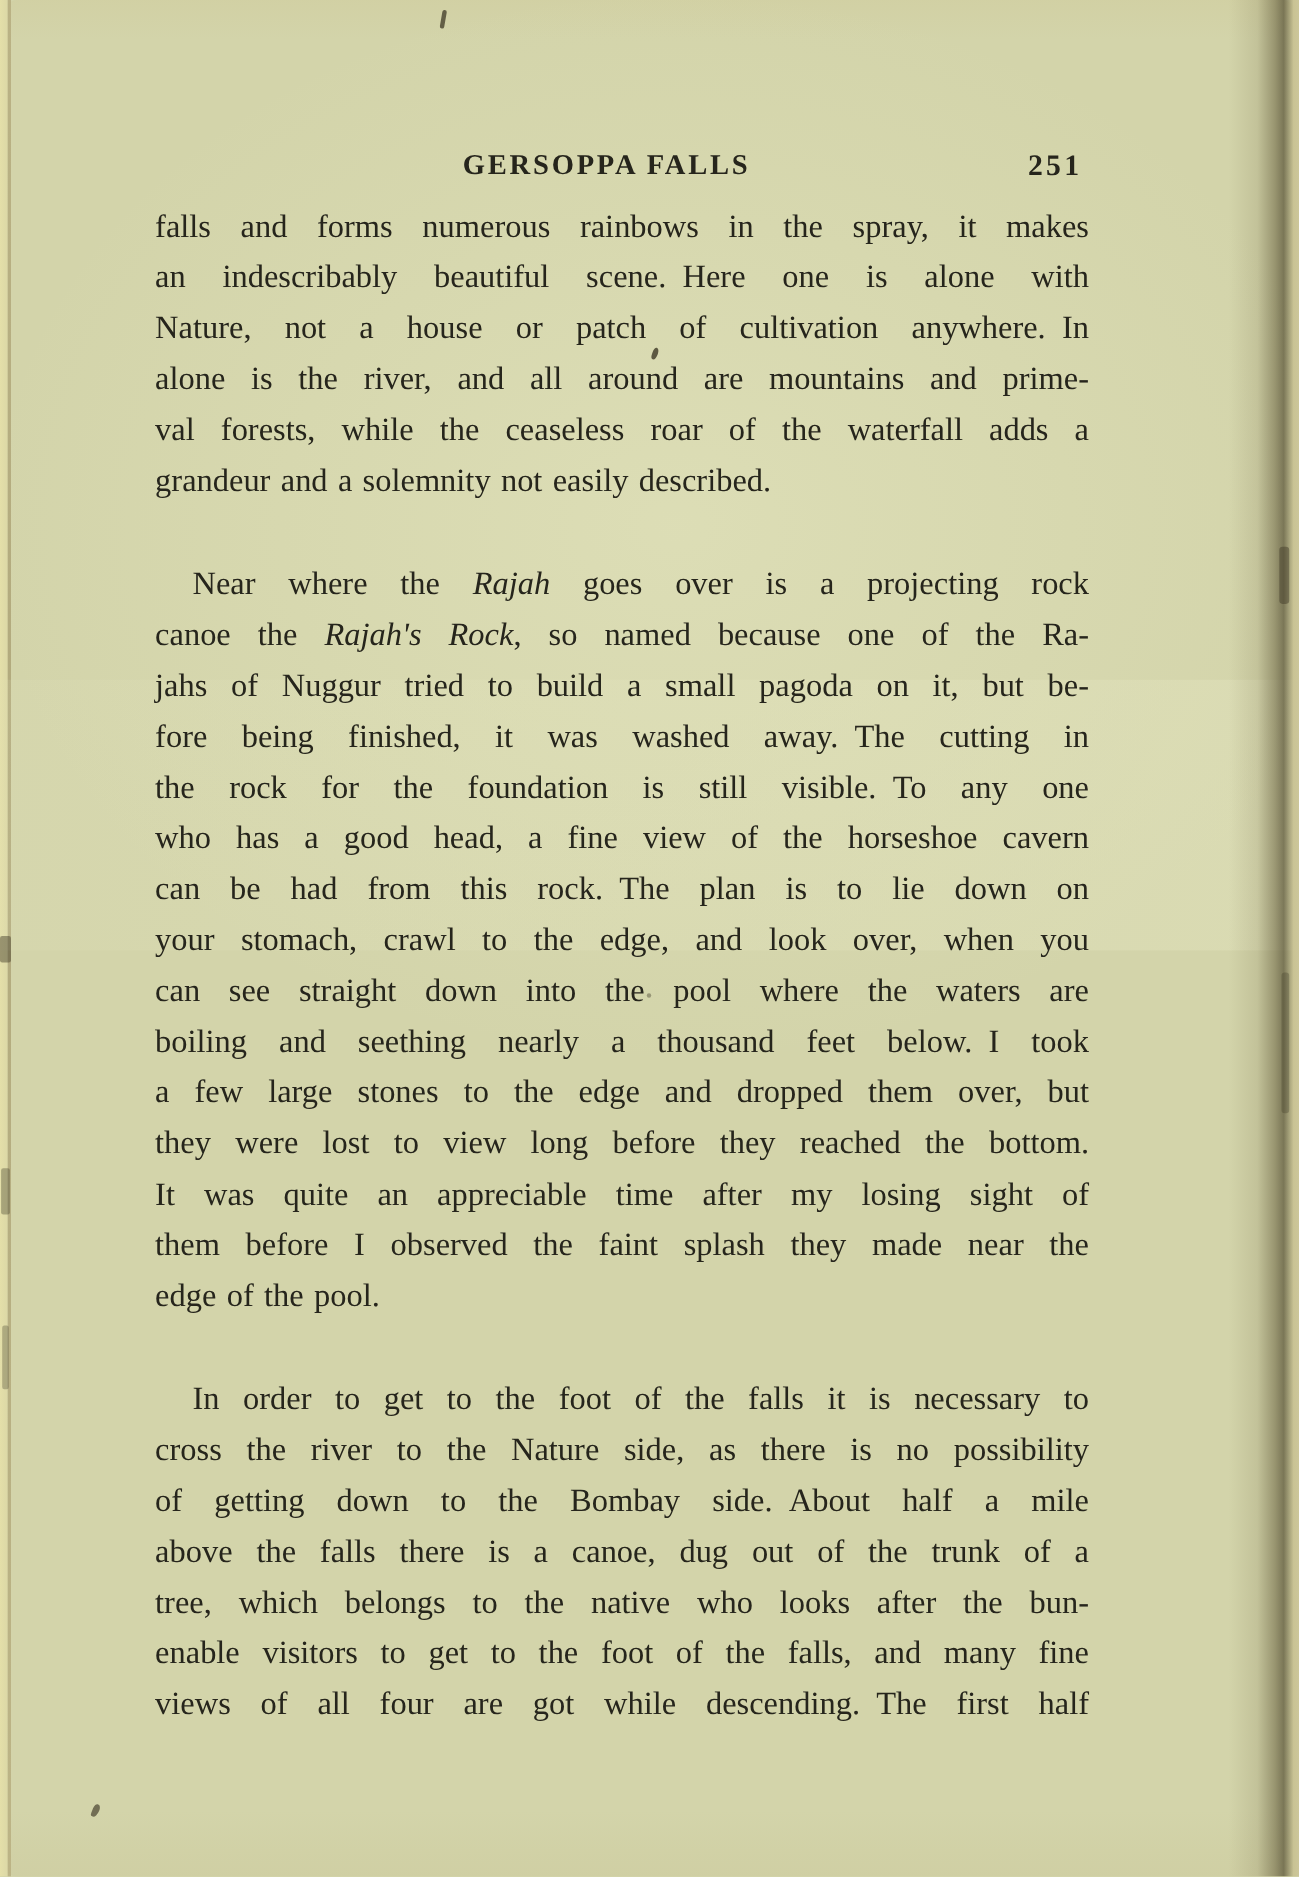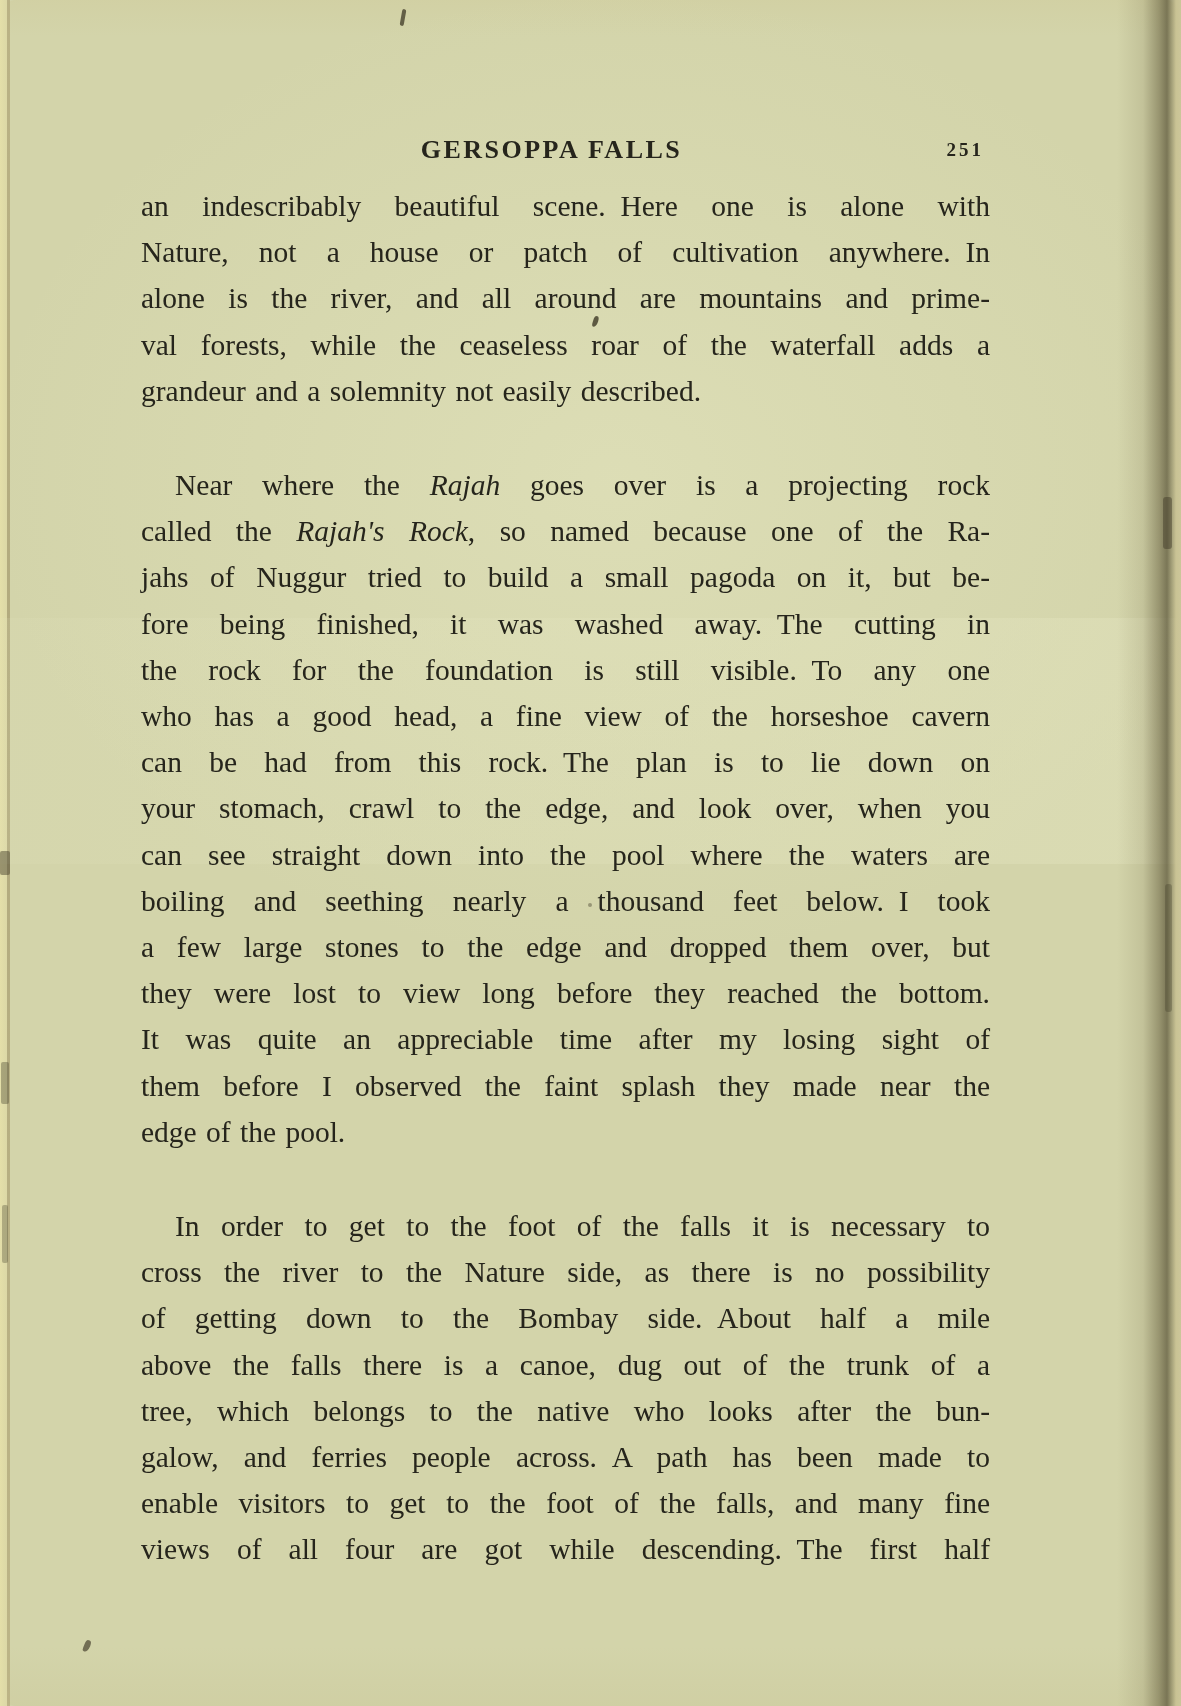--- a/index.html
+++ b/index.html
@@ -55,21 +55,21 @@
     color:var(--ink);
   }
   .title{
     position:relative;left:-14px;
     text-align:center;
     font-size:26px;font-weight:bold;letter-spacing:2.5px;
     line-height:34px;
   }
   .folio{
     position:absolute;right:6px;top:0;
-    font-size:19px;font-weight:bold;letter-spacing:3px;line-height:34px;
+    font-size:27px;font-weight:bold;letter-spacing:3px;line-height:34px;
   }
   .body{
     position:absolute;left:141px;top:183px;width:849px;
     font-size:29.5px;line-height:46.2px;color:var(--ink);
     word-spacing:2px;
   }
   .line{
     text-align:justify;
     text-align-last:justify;
     text-justify:inter-word;
@@ -99,50 +99,50 @@
   <div class="light-band"></div>
   <div class="edge-right"></div>
 
   <div class="header">
     <div class="title">GERSOPPA FALLS</div>
     <div class="folio">251</div>
   </div>
 
   <div class="body">
       <div>
+        <div class="line">falls and forms numerous rainbows in the spray, it makes</div>
         <div class="line">an indescribably beautiful scene. Here one is alone with</div>
         <div class="line">Nature, not a house or patch of cultivation anywhere. In</div>
         <div class="line">alone is the river, and all around are mountains and prime-</div>
         <div class="line">val forests, while the ceaseless roar of the waterfall adds a</div>
         <div class="line no-just">grandeur and a solemnity not easily described.</div>
       </div>
       <div>
         <div class="line ind"><span>Near where the </span><span class="it">Rajah</span><span> goes over is a projecting rock</span></div>
-        <div class="line"><span>called the </span><span class="it">Rajah's Rock</span><span>, so named because one of the Ra-</span></div>
+        <div class="line"><span>canoe the </span><span class="it">Rajah's Rock</span><span>, so named because one of the Ra-</span></div>
         <div class="line">jahs of Nuggur tried to build a small pagoda on it, but be-</div>
         <div class="line">fore being finished, it was washed away. The cutting in</div>
         <div class="line">the rock for the foundation is still visible. To any one</div>
         <div class="line">who has a good head, a fine view of the horseshoe cavern</div>
         <div class="line">can be had from this rock. The plan is to lie down on</div>
         <div class="line">your stomach, crawl to the edge, and look over, when you</div>
         <div class="line">can see straight down into the pool where the waters are</div>
         <div class="line">boiling and seething nearly a thousand feet below. I took</div>
         <div class="line">a few large stones to the edge and dropped them over, but</div>
         <div class="line">they were lost to view long before they reached the bottom.</div>
         <div class="line">It was quite an appreciable time after my losing sight of</div>
         <div class="line">them before I observed the faint splash they made near the</div>
         <div class="line no-just">edge of the pool.</div>
       </div>
       <div>
         <div class="line ind">In order to get to the foot of the falls it is necessary to</div>
         <div class="line">cross the river to the Nature side, as there is no possibility</div>
         <div class="line">of getting down to the Bombay side. About half a mile</div>
         <div class="line">above the falls there is a canoe, dug out of the trunk of a</div>
         <div class="line">tree, which belongs to the native who looks after the bun-</div>
-        <div class="line">galow, and ferries people across. A path has been made to</div>
         <div class="line">enable visitors to get to the foot of the falls, and many fine</div>
         <div class="line">views of all four are got while descending. The first half</div>
       </div>
     </div>
 
   <div class="speck s1"></div>
   <div class="speck s2"></div>
   <div class="speck s3"></div>
   <div class="speck s4"></div>
   <div class="speck d1"></div>

